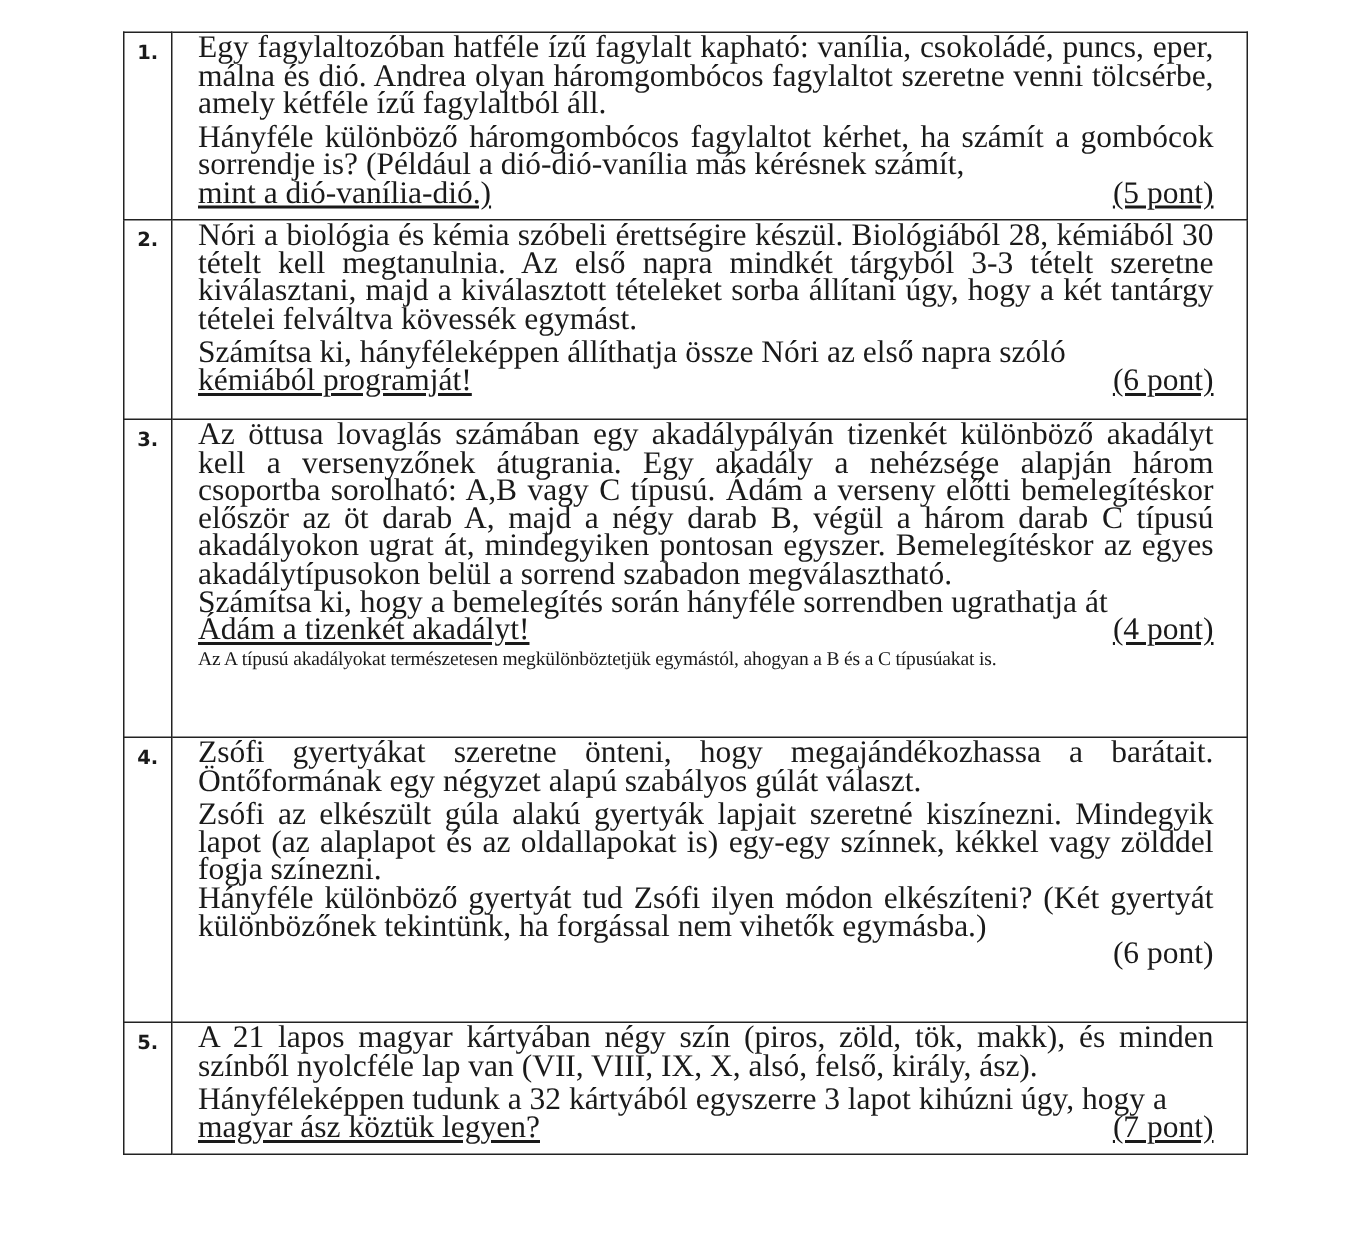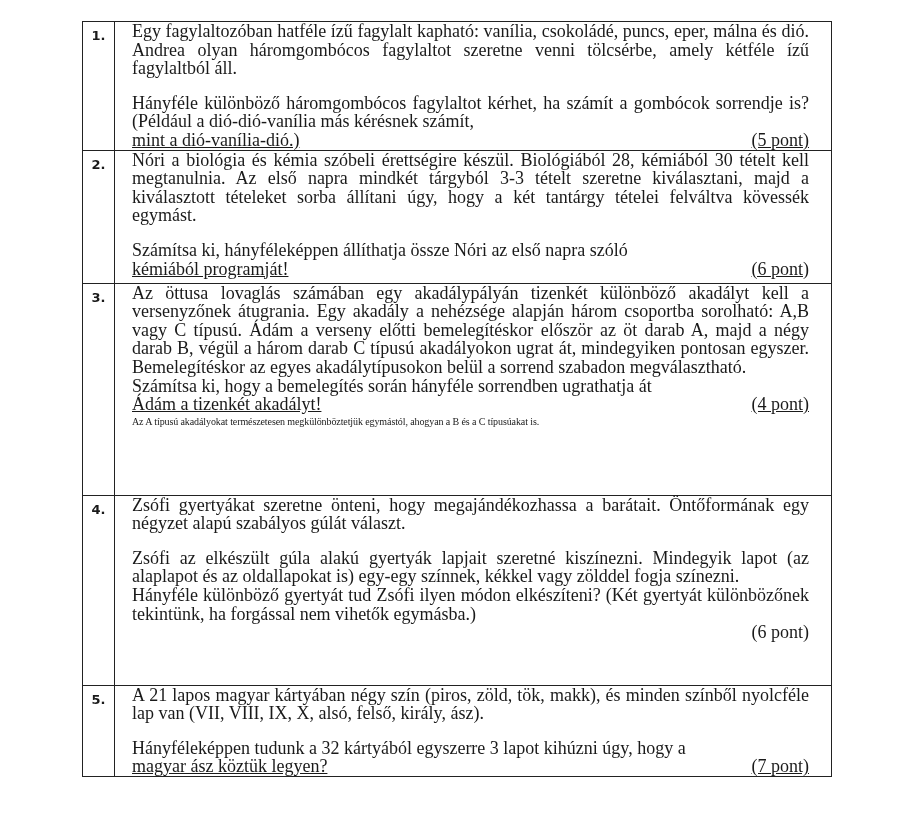--- a/index.html
+++ b/index.html
@@ -4,26 +4,26 @@
 <style>
   html, body { margin: 0; padding: 0; background: #ffffff; }
   body { width: 904px; height: 830px; position: relative; overflow: hidden;
          font-family: "DejaVu Serif", "Liberation Serif", serif; color: #1a1a1a; }
   .tbl { position: absolute; left: 82px; top: 21px; width: 750px;
          border-collapse: collapse; table-layout: fixed; }
   .tbl td { border: 1px solid #222; vertical-align: top; padding: 0; }
   .num { width: 31px; font-family: "DejaVu Sans", "Liberation Sans", sans-serif;
          font-weight: bold; font-size: 13px; text-align: center; padding-top: 6px !important; }
   .body { padding: 0 22px 0 17px !important; }
-  .p { font-family: "Liberation Serif", serif; font-size: 18px; line-height: 18.6px;
+  .p { font-family: "Liberation Serif", serif; font-size: 21px; line-height: 18.6px;
        text-align: justify; margin: 0; }
-  .p.gap { margin-top: 16px; }
+  .p.gap { margin-top: 4px; }
   .pts { text-align: right; display: block; }
   .last-line { display: flex; justify-content: space-between; text-decoration: underline; }
-  .note { font-family: "Liberation Serif", serif; font-size: 10px; margin: 2px 0 3px 0; letter-spacing: -0.1px; }
+  .note { font-family: "Liberation Serif", serif; font-size: 13px; margin: 2px 0 3px 0; letter-spacing: -0.1px; }
   .r1 { height: 125px; } .r2 { height: 133px; } .r3 { height: 212px; }
   .r4 { height: 190px; } .r5 { height: 88px; }
 </style>
 </head>
 <body>
 
 <table class="tbl">
   <tbody>
       <tr class="r1">
     <td class="num">1.</td>

